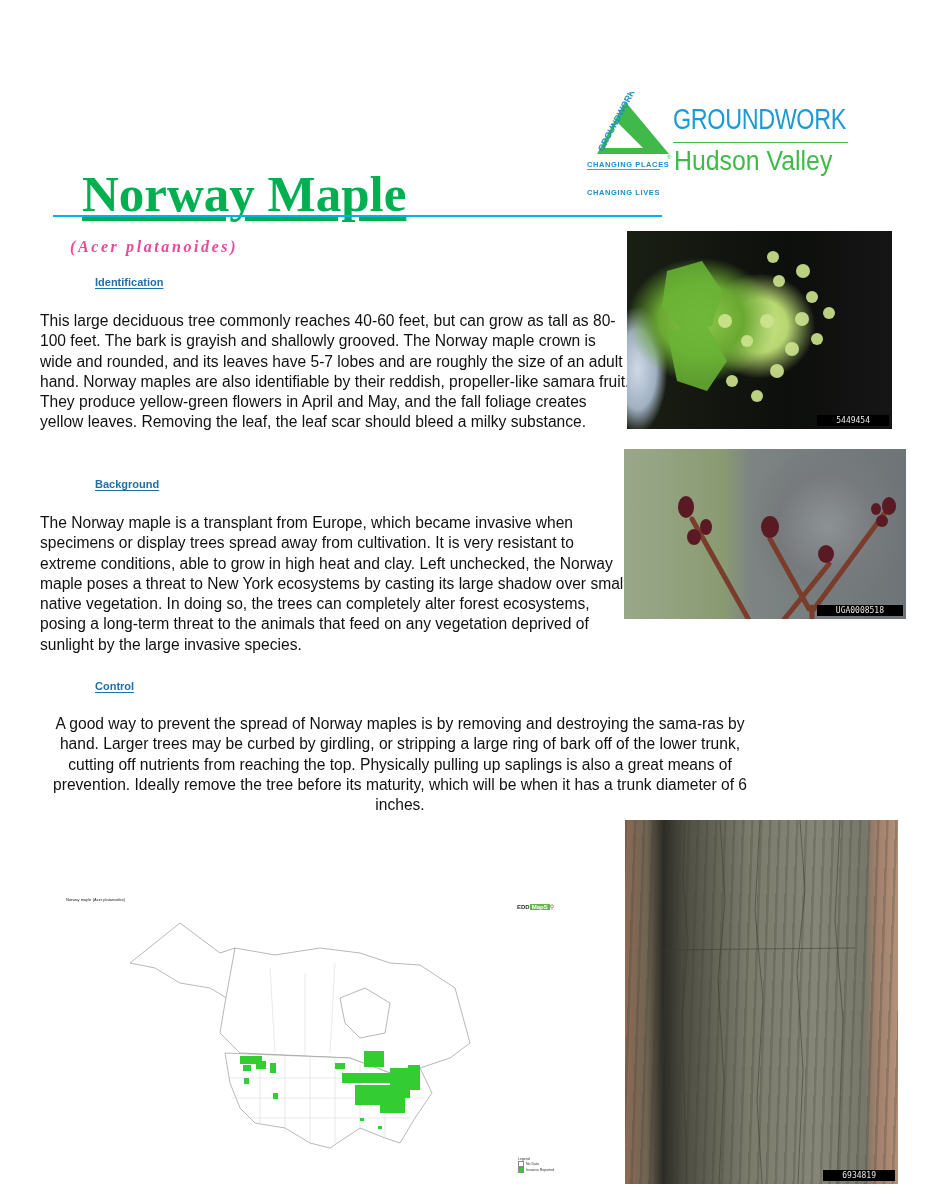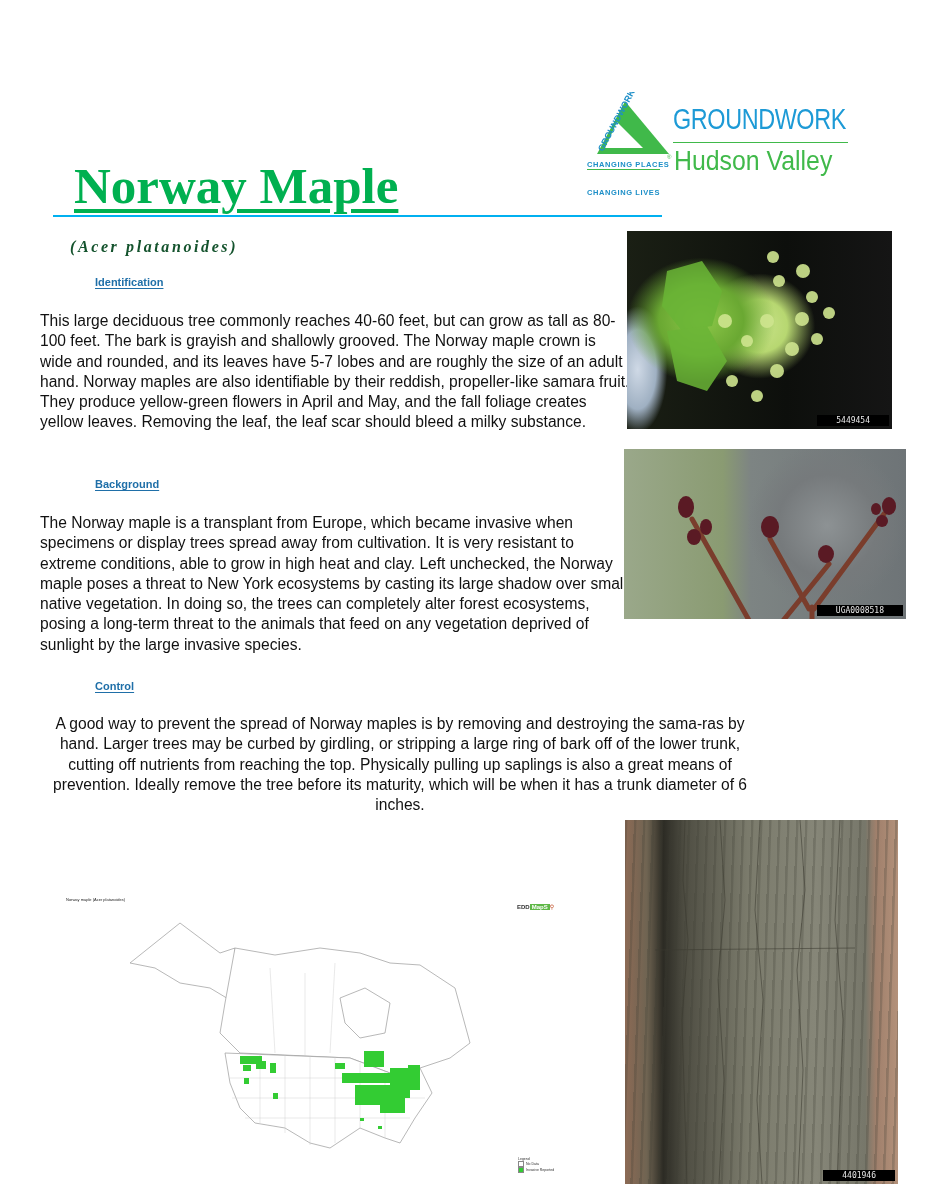--- a/index.html
+++ b/index.html
@@ -25,29 +25,29 @@
       transform: scaleX(0.78); transform-origin: left top; white-space: nowrap;
     }
     .logo .rule { position: absolute; left: 88px; top: 50px; width: 175px; height: 1px; background: #40b94a; }
     .logo .word2 {
       position: absolute; left: 89px; top: 54px; font-size: 27px; color: #40b94a; white-space: nowrap;
       transform: scaleX(0.92); transform-origin: left top;
     }
 
     
     .title {
-      left: 70px; top: 152px; margin: 4px;
+      left: 70px; top: 152px; margin: 12px;
       font-family: "Liberation Serif", "DejaVu Serif", serif; font-weight: bold;
       font-size: 51px; line-height: 60px; color: #00b050;
       text-decoration: underline; text-decoration-thickness: 4px; text-underline-offset: 6px;
     }
     .title-rule { left: 53px; top: 215px; width: 609px; height: 2px; background: #00b0f0; }
     .subtitle {
       left: 70px; top: 238px; font-family: "Liberation Serif", "DejaVu Serif", serif;
-      font-style: italic; font-weight: bold; font-size: 16px; color: #14532d; letter-spacing: 2.6px;
+      font-style: italic; font-weight: bold; font-size: 16px; color: #ec4899; letter-spacing: 2.6px;
     }
 
     
     .heading {
       position: absolute; left: 95px; font-size: 11px; font-weight: bold; color: #1f6fa8;
       text-decoration: underline; text-underline-offset: 2px;
     }
     .para {
       position: absolute; left: 40px; font-size: 15.6px; line-height: 20.3px; color: #111;
       margin: 0;
@@ -232,14 +232,14 @@
   <svg width="273" height="364" viewBox="0 0 273 364">
     <g stroke="#3b3a30" stroke-width="1" opacity="0.55" fill="none">
       <path d="M60,0 L58,60 L63,120 L57,200 L62,364"></path>
       <path d="M95,0 L100,80 L93,160 L99,260 L94,364"></path>
       <path d="M135,0 L130,90 L138,180 L132,280 L137,364"></path>
       <path d="M175,0 L180,70 L172,150 L178,250 L173,364"></path>
       <path d="M215,0 L210,100 L218,200 L212,364"></path>
       <path d="M30,130 L230,128"></path>
     </g>
   </svg>
-  <span class="tag">4401946</span>
+  <span class="tag">6934819</span>
 </div>
 
 </body></html>

